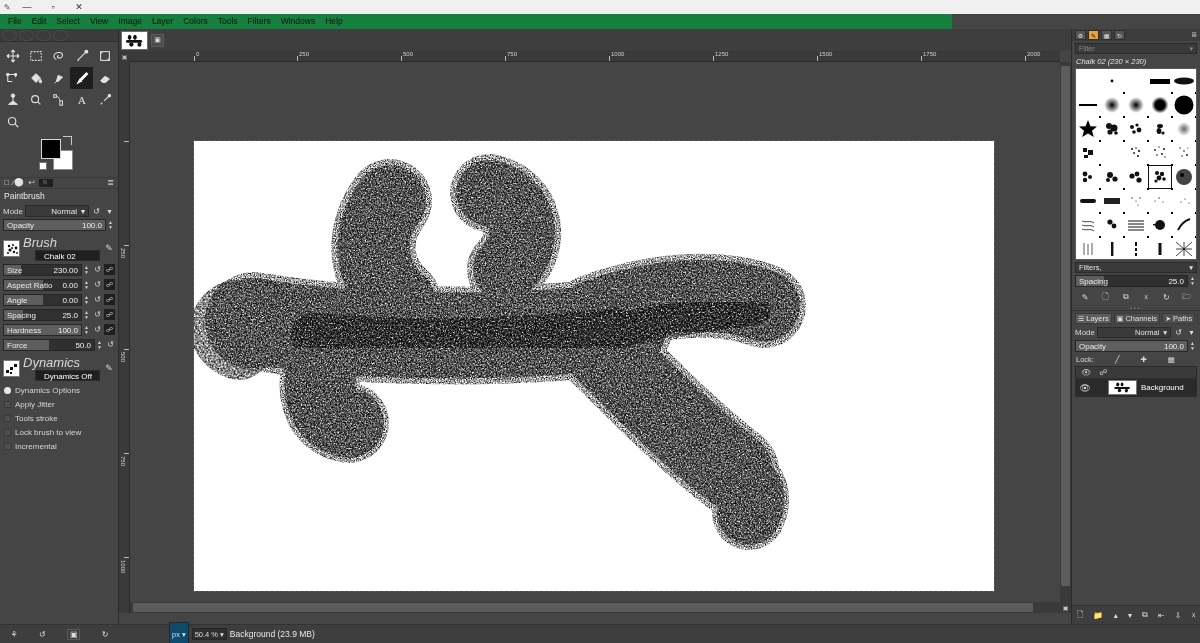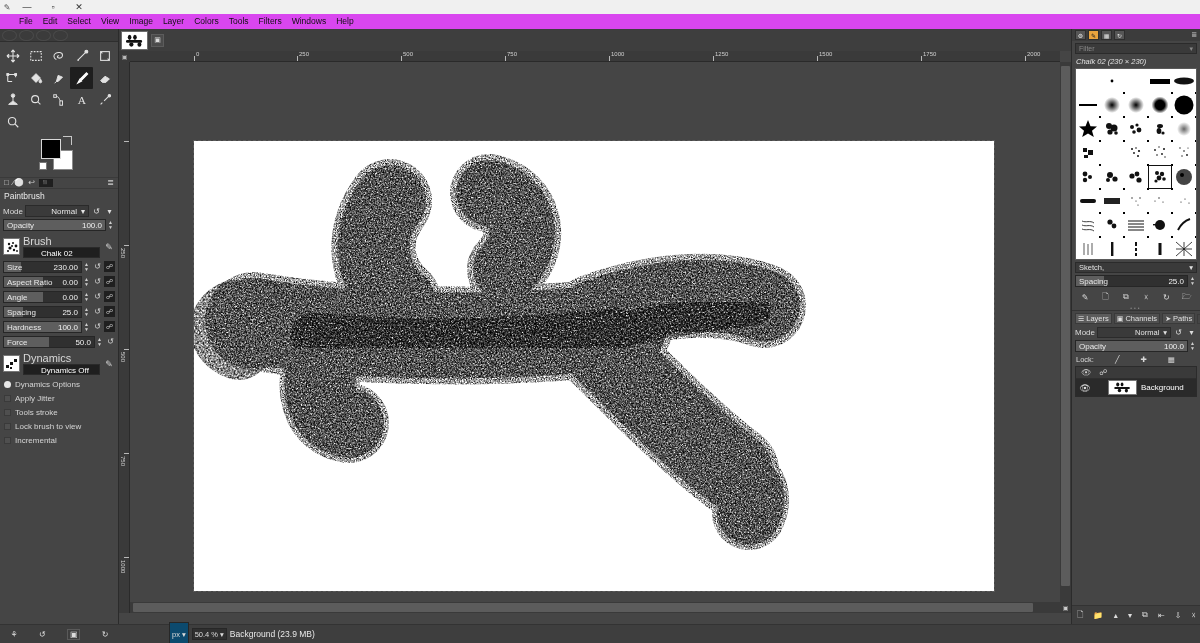--- a/index.html
+++ b/index.html
@@ -24,23 +24,23 @@
   }
   .titlebar .tb-text { flex:1; white-space:nowrap; overflow:hidden; padding-left:2px; }
   .wbtns { display:flex; height:14px; }
   .wbtn {
     width:26px; height:14px; display:flex; align-items:center; justify-content:center;
     font-size:9px; color:#333; line-height:1;
   }
 
   
   .menubar {
-    position:absolute; left:0; top:14px; width:1200px; height:15px;
-    background:#d946ef; color:#101010; display:flex; align-items:center;
-    font-size:8.5px; padding-left:14px;
+    position:absolute; left:0; top:14px; width:952px; height:15px;
+    background:#15803d; color:#101010; display:flex; align-items:center;
+    font-size:8.5px; padding-left:3px;
   }
   .menubar .mi { padding:0 5px; height:15px; line-height:15px; }
 
   
   .leftdock {
     position:absolute; left:0; top:29px; width:119px; height:595px;
     background:#454545; border-right:1px solid #2b2b2b;
     overflow:hidden;
   }
   .tb-tabstrip { height:13px; background:#3b3b3b; display:flex; align-items:center;
@@ -116,24 +116,24 @@
   .reset-i { width:9px; text-align:center; font-size:8px; color:#d0d0d0; }
   .link-i { width:11px; height:11px; background:#1f1f1f; display:flex;
       align-items:center; justify-content:center; font-size:7px; color:#ddd; }
 
   .brushrow { display:flex; align-items:center; gap:3px; padding:2px 3px; }
   .brush-thumb {
     width:17px; height:17px; background:#fff; border:1px solid #777;
     position:relative; overflow:hidden;
   }
   .brush-name-wrap { flex:1; }
-  .brush-cap { font-size:11px; color:#d8d8d8; }
+  .brush-cap { font-size:13px; color:#d8d8d8;font-style:italic; }
   .brush-field {
     height:11px; background:#1f1f1f; border:1px solid #2a2a2a;
-    font-size:8px; color:#fff; padding-left:17px; line-height:11px;
+    font-size:8px; color:#fff; padding-left:8px; line-height:11px;margin-left:12px;
   }
   .edit-i { width:12px; font-size:9px; color:#d8d8d8; text-align:center; }
 
   .chk { display:flex; align-items:center; gap:4px; height:14px; padding:0 4px; font-size:8px; color:#d5d5d5;}
   .chk .box { width:7px; height:7px; background:#4f4f4f; border:1px solid #3a3a3a; }
   .chk .radio { width:7px; height:7px; border-radius:50%; background:#e8e8e8; }
 
   
   .canvasarea { position:absolute; left:119px; top:29px; width:952px; height:595px; background:#454545; }
   .imgtabs { position:absolute; left:0; top:0; width:952px; height:22px; background:#3e3e3e;
@@ -1033,21 +1033,21 @@
                 <path d="M1 1l16 14M17 1L1 15M1 8h16M9 1v14"></path>
               </g>
             </svg>
           </div>
 
       </div>
     </div>
 
     <div class="rd-row">
       <div class="rd-combo">
-        <span>Sketch,</span>
+        <span>Filters,</span>
         <span>▾</span>
       </div>
     </div>
 
     <div class="srow" style="padding:0 3px;">
       <div class="slider">
         <div class="fill" style="width:25%"></div>
         <span class="sl-label">Spacing</span>
         <span class="sl-val">25.0</span>
       </div>

